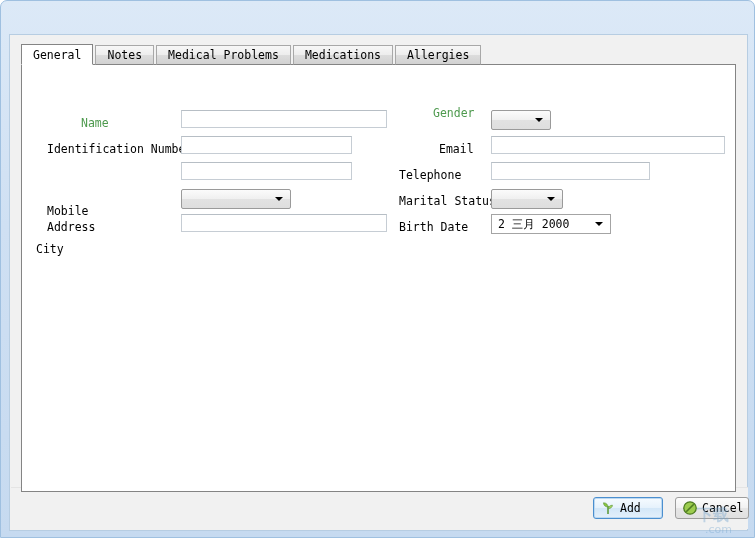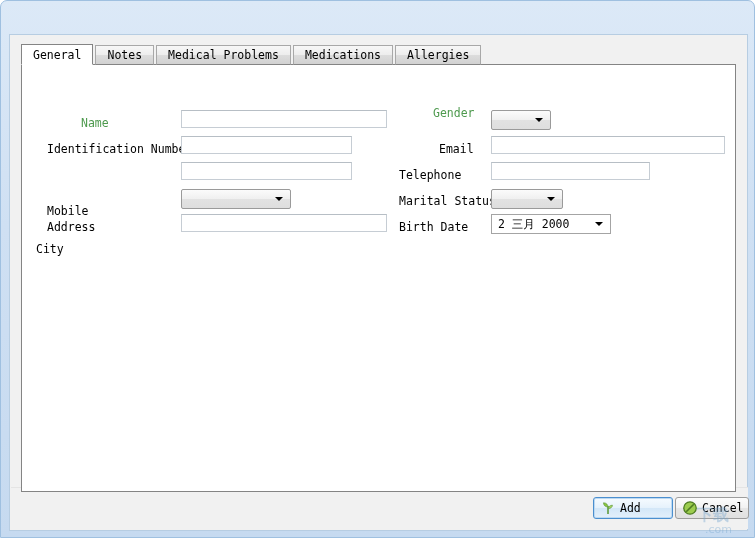--- a/index.html
+++ b/index.html
@@ -200,21 +200,21 @@
     box-sizing: border-box;
     display: flex; align-items: center;
     font-family: "DejaVu Sans Mono", "Liberation Mono", monospace;
     font-size: 11.5px;
     color: #000000;
     background: linear-gradient(to bottom, #fcfcfc 0%, #f2f2f2 48%, #e6e6e6 52%, #e0e0e0 100%);
     border: 1px solid #9d9d9d;
     border-radius: 3px;
   }
   #add-button {
-    left: 582px; width: 80px;
+    left: 582px; width: 70px;
     border: 1px solid #4b8fcf;
     box-shadow: 0 0 0 1px #bcd9f2 inset;
     background: linear-gradient(to bottom, #f6fbff 0%, #e6f2fc 48%, #d3e7f8 52%, #e4f0fb 100%);
   }
   #cancel-button { left: 664px; width: 74px; }
   .btn-icon {
     position: absolute; left: 6px; top: 50%;
     margin-top: -8px;
     width: 16px; height: 16px;
   }

